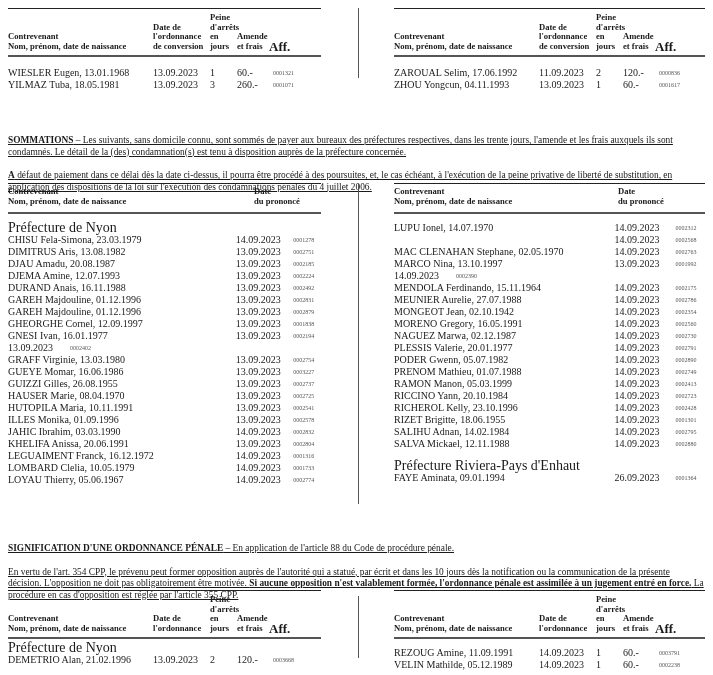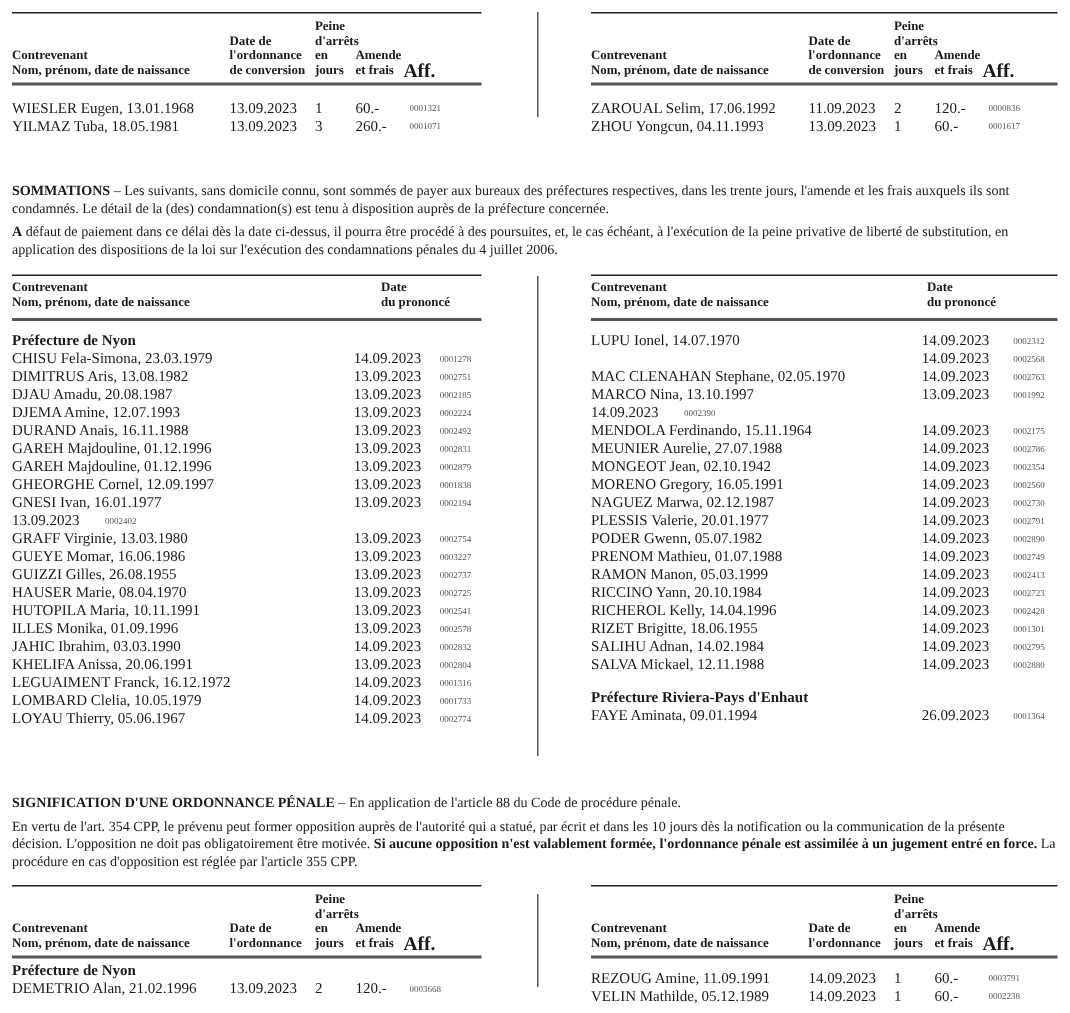--- a/index.html
+++ b/index.html
@@ -22,24 +22,24 @@
   .c-date { width: 57px; }
   .c-peine { width: 27px; }
   .c-amt { width: 32px; }
   .c-aff { width: 30px; font-size: 6px; color: #555; text-align: left; padding-left: 4px; box-sizing: border-box; }
   .hdr .c-aff { font-size: 13px; color: #1a1a1a; padding-left: 0; }
   
   .p .c-name { width: 246px; }
   .p .c-date { width: 62px; }
   .p .c-aff { width: 30px; padding-left: 0; }
   .right.p .c-name { width: 224px; }
-  .section-title { font-weight: bold; font-size: 10px; line-height: 12px; }
+  .section-title { font-weight: normal; font-size: 14px; line-height: 12px; }
   .para { position: absolute; left: 8px; width: 697px; font-size: 9.4px; line-height: 11.5px; }
   .para b { font-weight: bold; }
-  .para p { margin: 0 0 4px 0; }
+  .para p { margin: 12px 0 4px 0; text-decoration: underline; }
   .spacer { height: 10px; }
 </style>
 </head>
 <body>
 
 <div class="vline" style="top:8px;height:70px;"></div>
 
 <div class="col left" style="top:8px;">
   <div class="hdr">
     <div class="c-name">
@@ -331,21 +331,21 @@
         <div class="c-name">RAMON Manon, 05.03.1999</div>
         <div class="c-date">14.09.2023</div>
         <div class="c-aff">0002413</div>
       </div>
       <div class="row">
         <div class="c-name">RICCINO Yann, 20.10.1984</div>
         <div class="c-date">14.09.2023</div>
         <div class="c-aff">0002723</div>
       </div>
       <div class="row">
-        <div class="c-name">RICHEROL Kelly, 14.04.1996</div>
+        <div class="c-name">RICHEROL Kelly, 23.10.1996</div>
         <div class="c-date">14.09.2023</div>
         <div class="c-aff">0002428</div>
       </div>
       <div class="row">
         <div class="c-name">RIZET Brigitte, 18.06.1955</div>
         <div class="c-date">14.09.2023</div>
         <div class="c-aff">0001301</div>
       </div>
       <div class="row">
         <div class="c-name">SALIHU Adnan, 14.02.1984</div>

